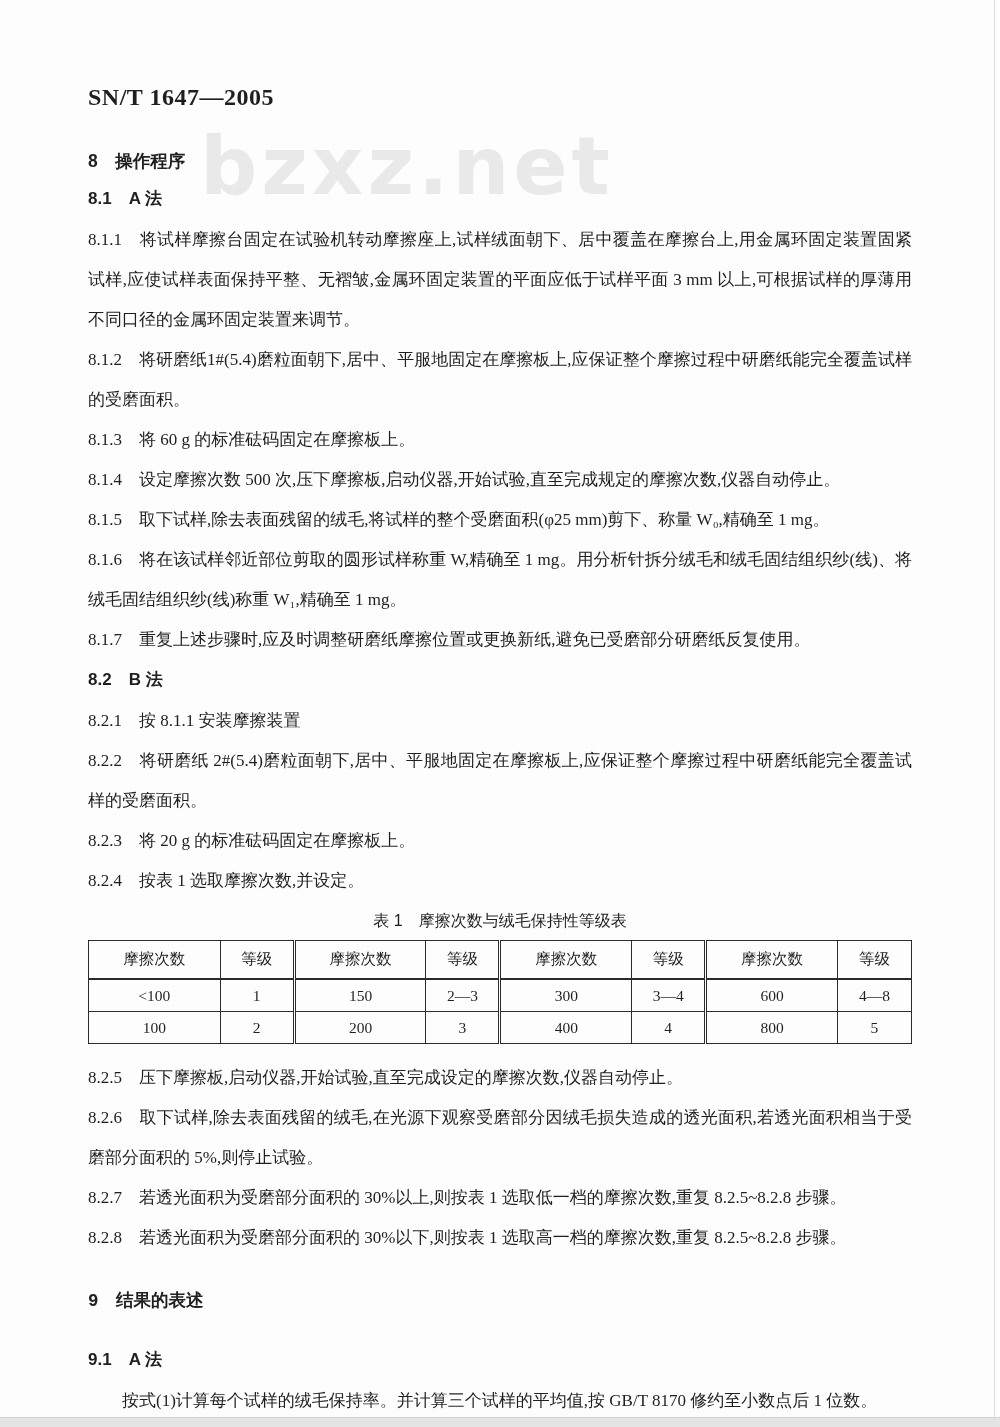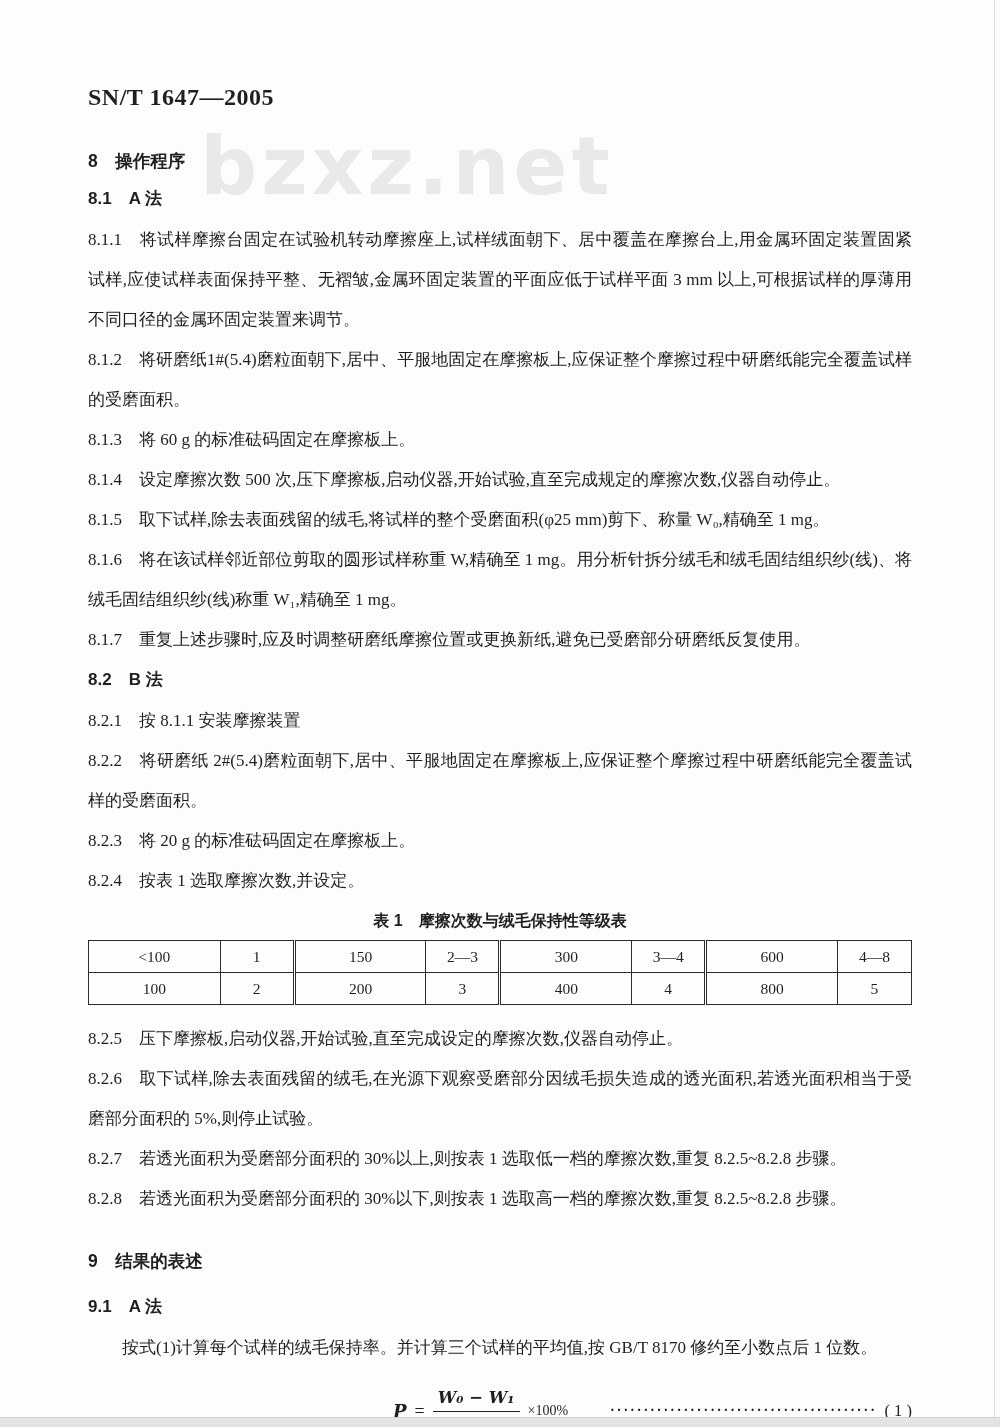--- a/index.html
+++ b/index.html
@@ -18,33 +18,33 @@
     color:#e9e9e9; z-index:0; user-select:none;
   }
   .content { position:relative; z-index:1; padding:84px 88px 0 88px; }
   .doc-number {
     font-size:24px; font-weight:bold; letter-spacing:0.5px;
   }
   h2.sec {
     font-family:"Liberation Sans","DejaVu Sans",sans-serif;
     font-size:17.5px; font-weight:bold; margin:38px 0 14px 0;
   }
-  h2.sec.sec9 { margin:30px 0 22px 0; }
+  h2.sec.sec9 { margin:30px 0 36px 0;font-family:Liberation Mono, monospace; }
   h3.sub {
     font-family:"Liberation Sans","DejaVu Sans",sans-serif;
     font-size:17px; font-weight:bold; margin:8px 0 10px 0;
   }
   p.clause {
     font-size:17px; line-height:40px; margin:0;
     text-align:justify;
   }
   p.indent2 { text-indent:2em; }
   p.caption {
     font-family:"Liberation Sans","DejaVu Sans",sans-serif;
-    font-size:16px; font-weight:bold; text-align:center;
+    font-size:16px; font-weight:normal; text-align:center;
     margin:10px 0 8px 0;
   }
   table.grade {
     width:100%; border-collapse:collapse; margin:0 0 14px 0;
     table-layout:fixed;
   }
   table.grade th, table.grade td {
     border:1px solid #2b2b2b; text-align:center;
     font-size:15.5px; font-weight:normal; padding:0;
   }
@@ -126,20 +126,30 @@
         <col class="wide">
           <col class="narrow">
         <col class="wide">
           <col class="narrow">
         <col class="wide">
           <col class="narrow">
         <col class="wide">
           <col class="narrow">
       </colgroup>
       <tbody>
+          <tr class="hdr">
+        <th>摩擦次数</th>
+        <th>等级</th>
+        <th class="gsep">摩擦次数</th>
+        <th>等级</th>
+        <th class="gsep">摩擦次数</th>
+        <th>等级</th>
+        <th class="gsep">摩擦次数</th>
+        <th>等级</th>
+      </tr>
       <tr>
         <td>&lt;100</td>
         <td>1</td>
         <td class="gsep">150</td>
         <td>2—3</td>
         <td class="gsep">300</td>
         <td>3—4</td>
         <td class="gsep">600</td>
         <td>4—8</td>
       </tr>

